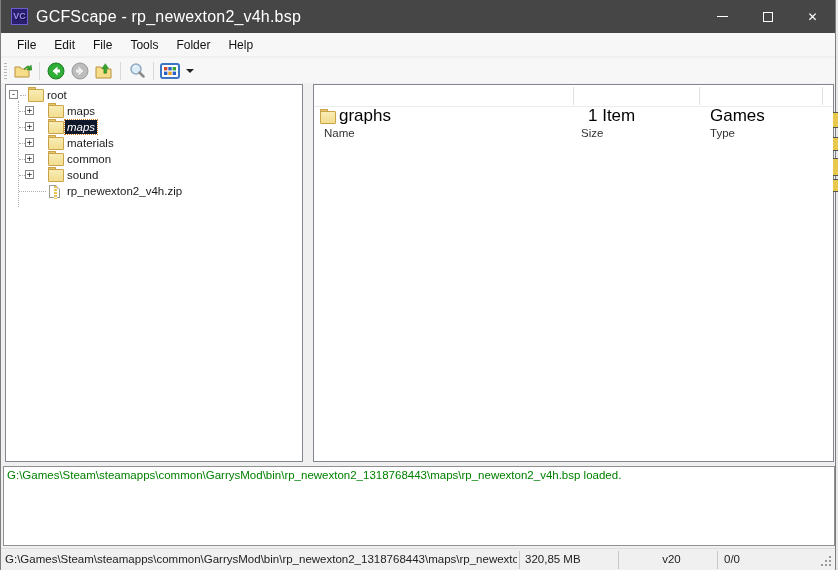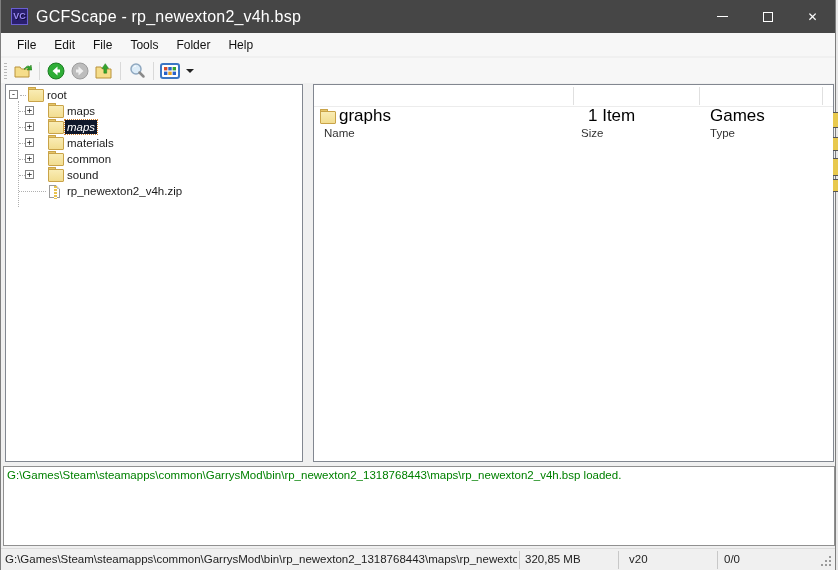--- a/index.html
+++ b/index.html
@@ -266,21 +266,21 @@
 
   <div class="console">
     <div class="console-text">G:\Games\Steam\steamapps\common\GarrysMod\bin\rp_newexton2_1318768443\maps\rp_newexton2_v4h.bsp loaded.</div>
   </div>
 
   <div class="statusbar">
     <div class="sb-pane" style="left:4px; width:512px;">G:\Games\Steam\steamapps\common\GarrysMod\bin\rp_newexton2_1318768443\maps\rp_newexton2_v4</div>
     <div class="sb-sep" style="left:518px"></div>
     <div class="sb-pane" style="left:524px; width:90px;">320,85 MB</div>
     <div class="sb-sep" style="left:617px"></div>
-    <div class="sb-pane" style="left:628px; width:85px;">v20</div>
+    <div class="sb-pane" style="left:628px; width:85px;text-align:center;">v20</div>
     <div class="sb-sep" style="left:716px"></div>
     <div class="sb-pane" style="left:723px; width:90px;">0/0</div>
     <div class="resize-grip"></div>
   </div>
 
 </div>
 
 <div class="edge-frag" style="top:112px; height:16px;"></div>
 <div class="edge-frag" style="top:137px; height:14px;"></div>
 <div class="edge-frag" style="top:158px; height:18px;"></div>

